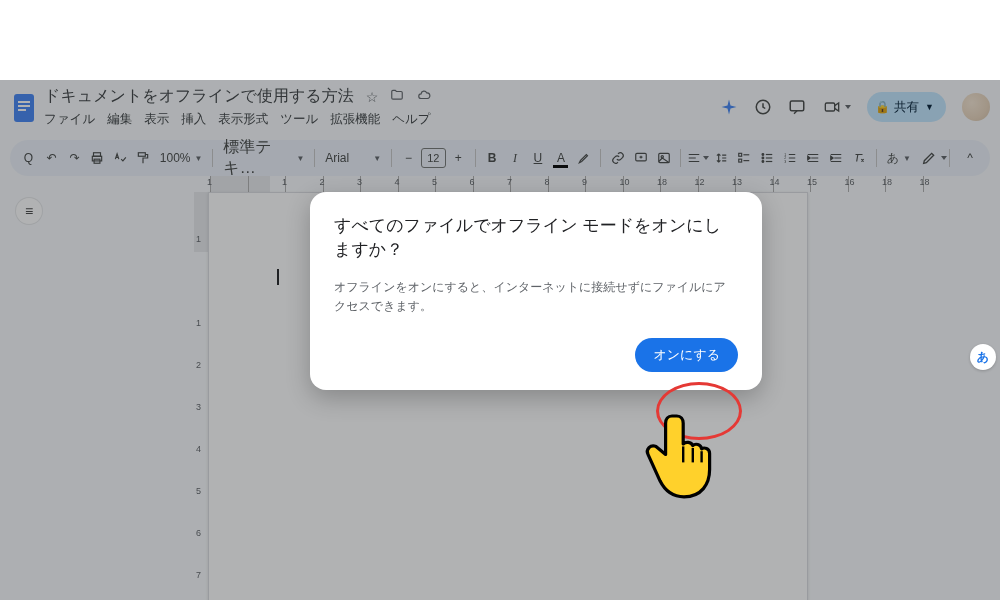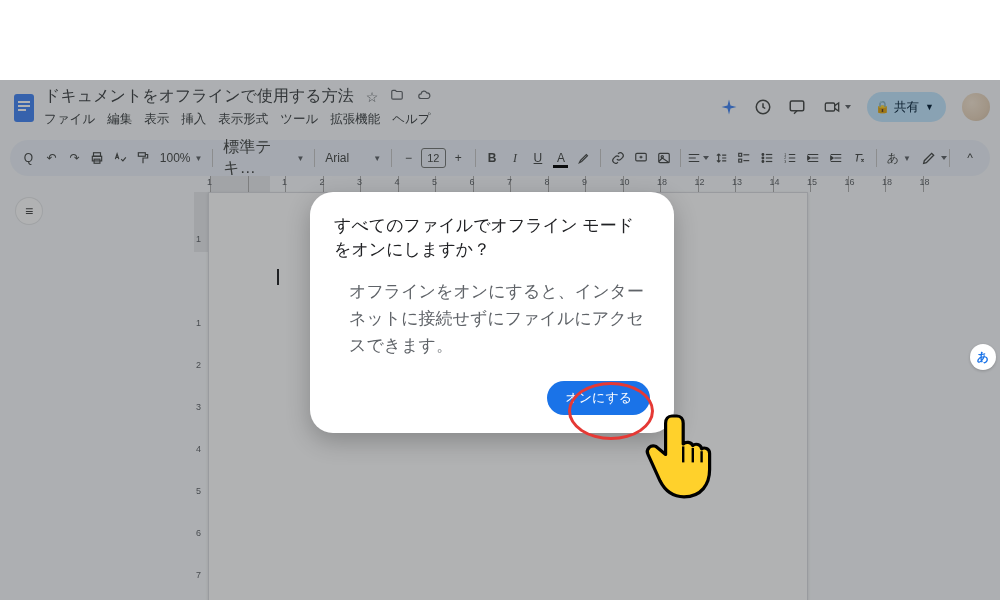--- a/index.html
+++ b/index.html
@@ -62,23 +62,23 @@
 
 
 .vruler { position: absolute; top: 112px; left: 194px; width: 14px; height: 430px; background: #f9fbfd; }
 .vruler .tick { position: absolute; left: 2px; font-size: 9px; color: #5f6368; }
 .vruler-margin { position:absolute; left:0; right:0; background:#e8eaed; }
 
 
 .translate-pill { position: absolute; top: 264px; right: 4px; width: 26px; height: 26px; border-radius: 50%; background: #fff; display:flex; align-items:center; justify-content:center; box-shadow: 0 1px 3px rgba(0,0,0,0.2); font-size: 12px; color: #1a73e8; }
 
 
-.dialog { position: absolute; top: 112px; left: 310px; width: 364px; background: #fff; border-radius: 23px; padding: 22px 24px 18px 24px; box-shadow: 0 8px 24px rgba(0,0,0,0.24); }
+.dialog { position: absolute; top: 112px; left: 310px; width: 452px; background: #fff; border-radius: 16px; padding: 22px 24px 18px 24px; box-shadow: 0 8px 24px rgba(0,0,0,0.24); }
 .dialog-title { font-size: 17px; color: #202124; line-height: 1.4; margin-bottom: 16px; }
-.dialog-body { font-size: 17px; color: #5f6368; line-height: 1.6; margin-left: 15px; }
+.dialog-body { font-size: 12px; color: #5f6368; line-height: 1.6; }
 .dialog-body p { margin-bottom: 12px; }
 .dialog-body a { color: #1a73e8; text-decoration: none; }
 .dialog-actions { display: flex; justify-content: flex-end; align-items: center; gap: 6px; margin-top: 22px; }
 .btn-cancel { color: #1a73e8; font-size: 13px; padding: 6px 8px; background: none; border: none; }
 .btn-primary { background: #1a73e8; color: #fff; font-size: 13px; border: none; border-radius: 18px; padding: 8px 18px; }
 .red-circle { position: absolute; width: 86px; height: 58px; border: 3px solid #e53935; border-radius: 50%; top: 190px; right: 20px; pointer-events: none; }
 
 
 .hand { position: absolute; top: 326px; left: 640px; width: 80px; height: 100px; }
 .hand svg { width: 100%; height: 100%; }

